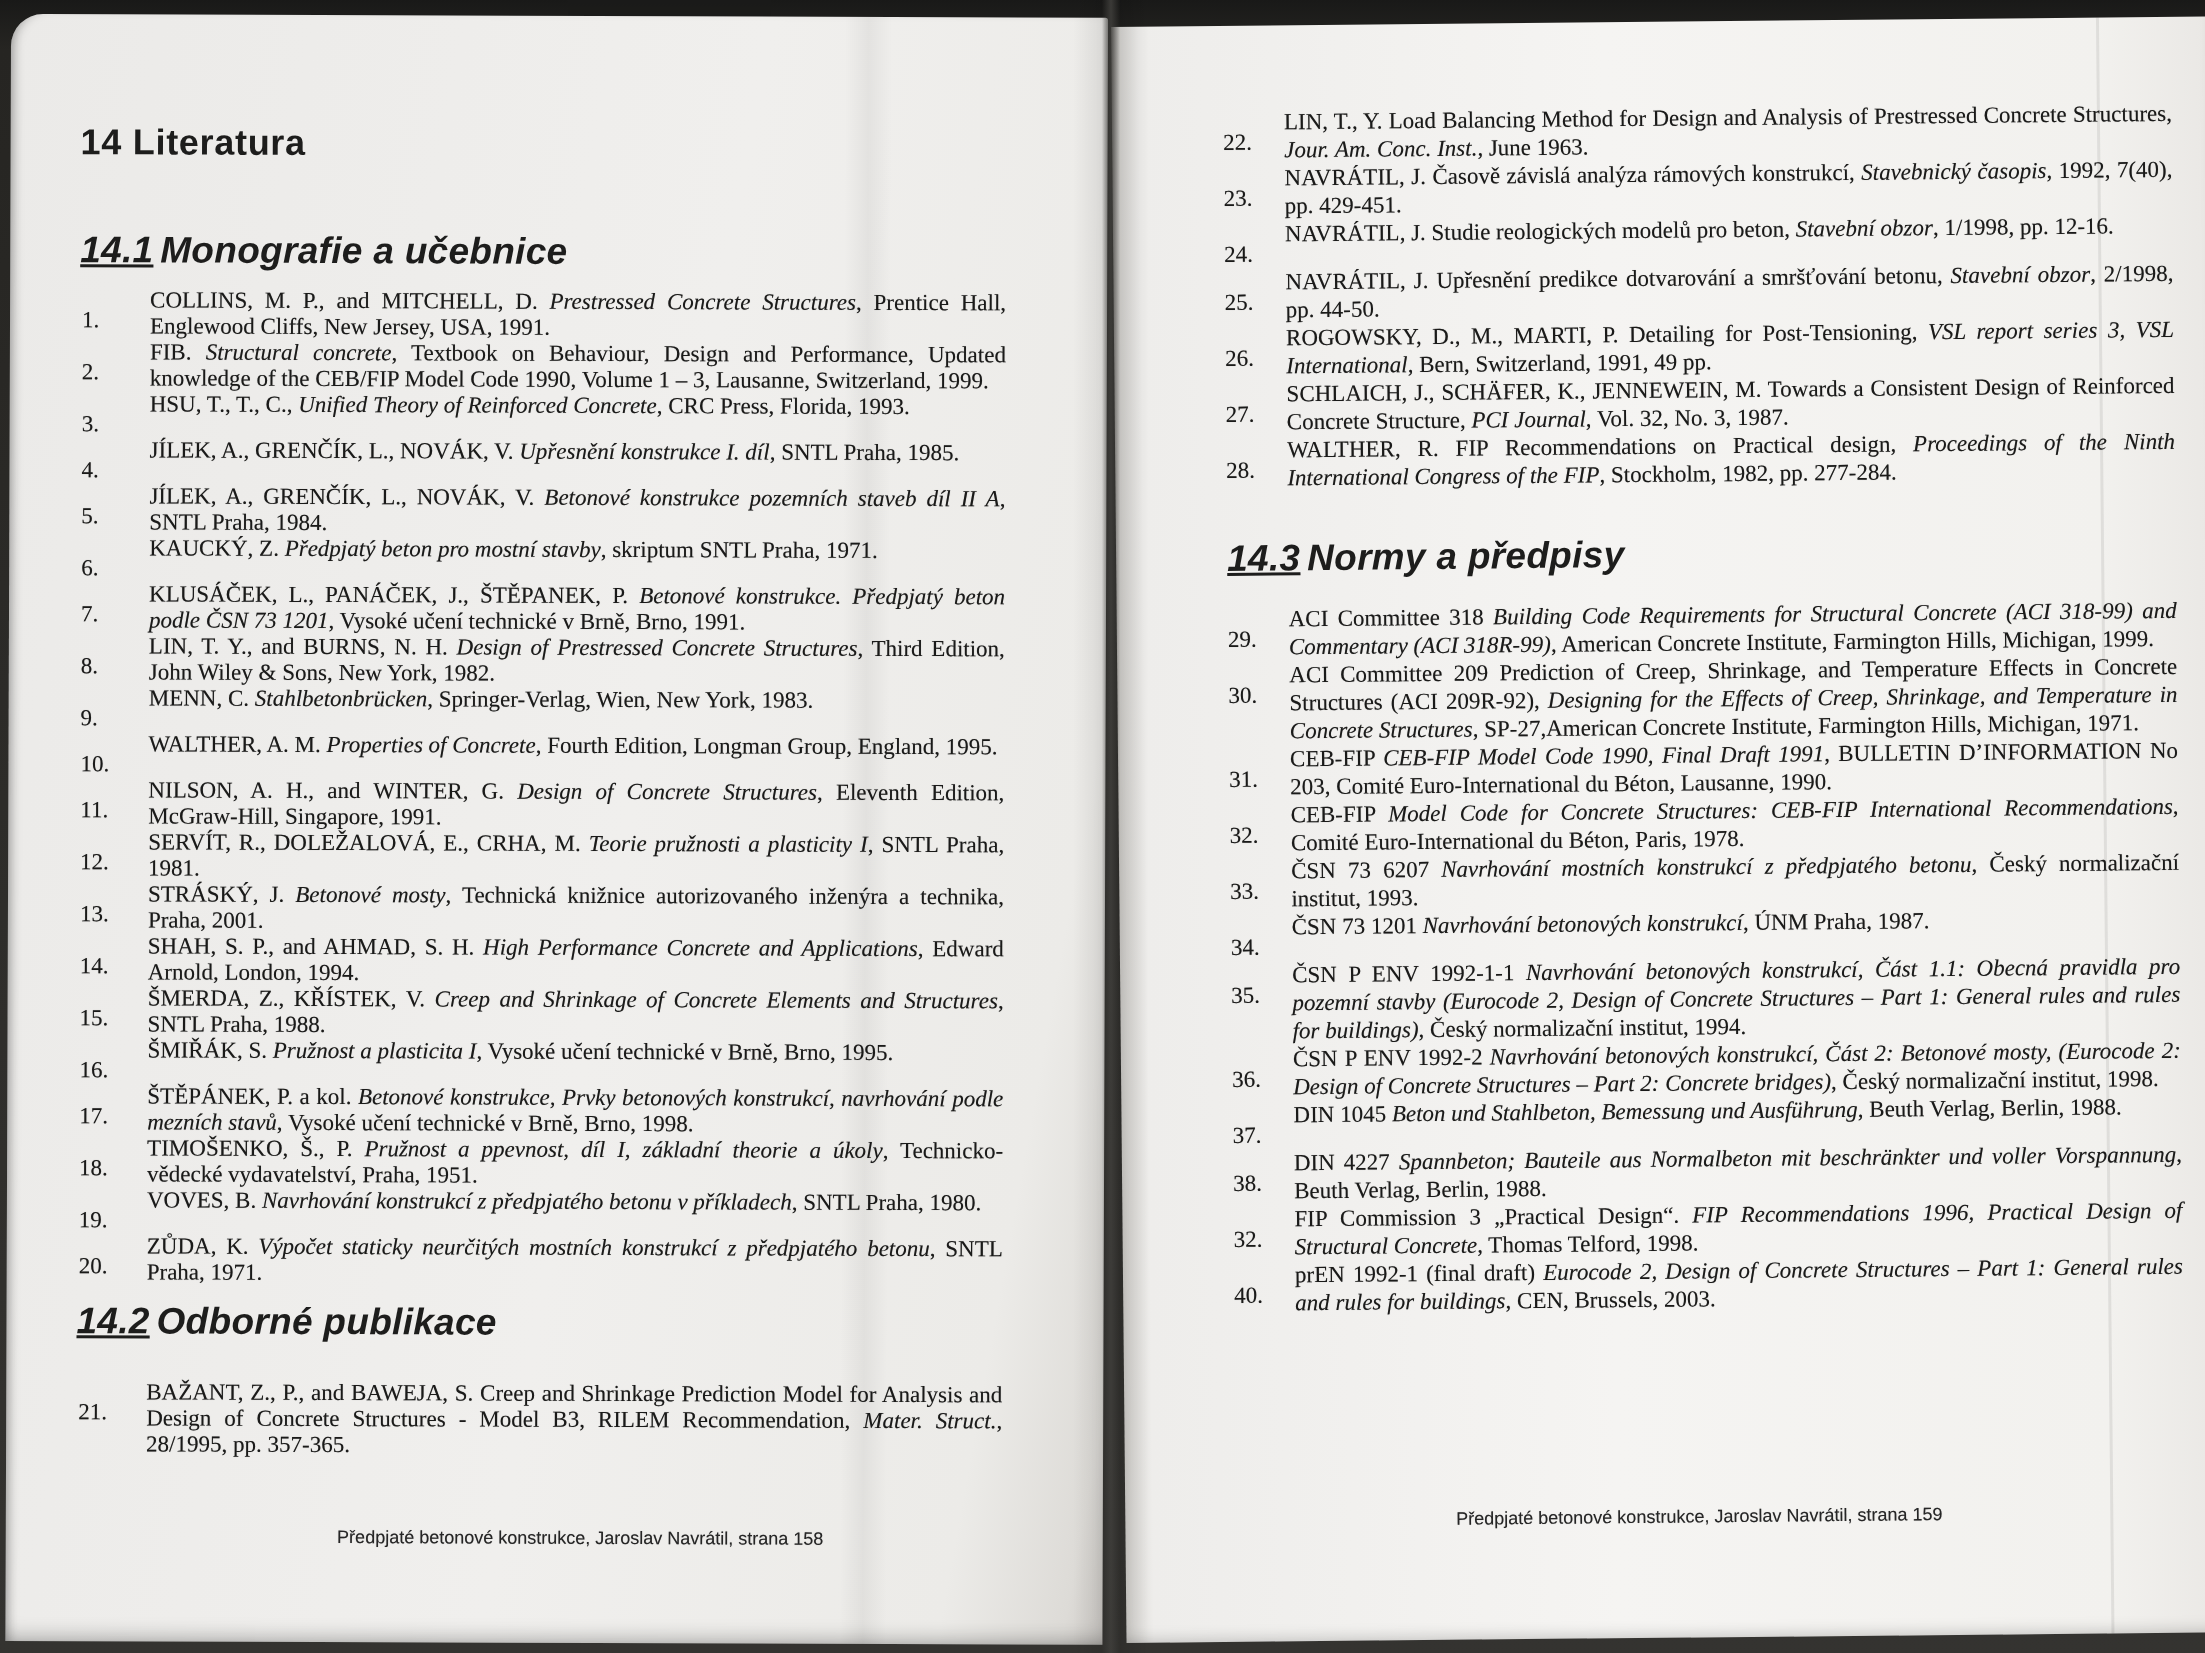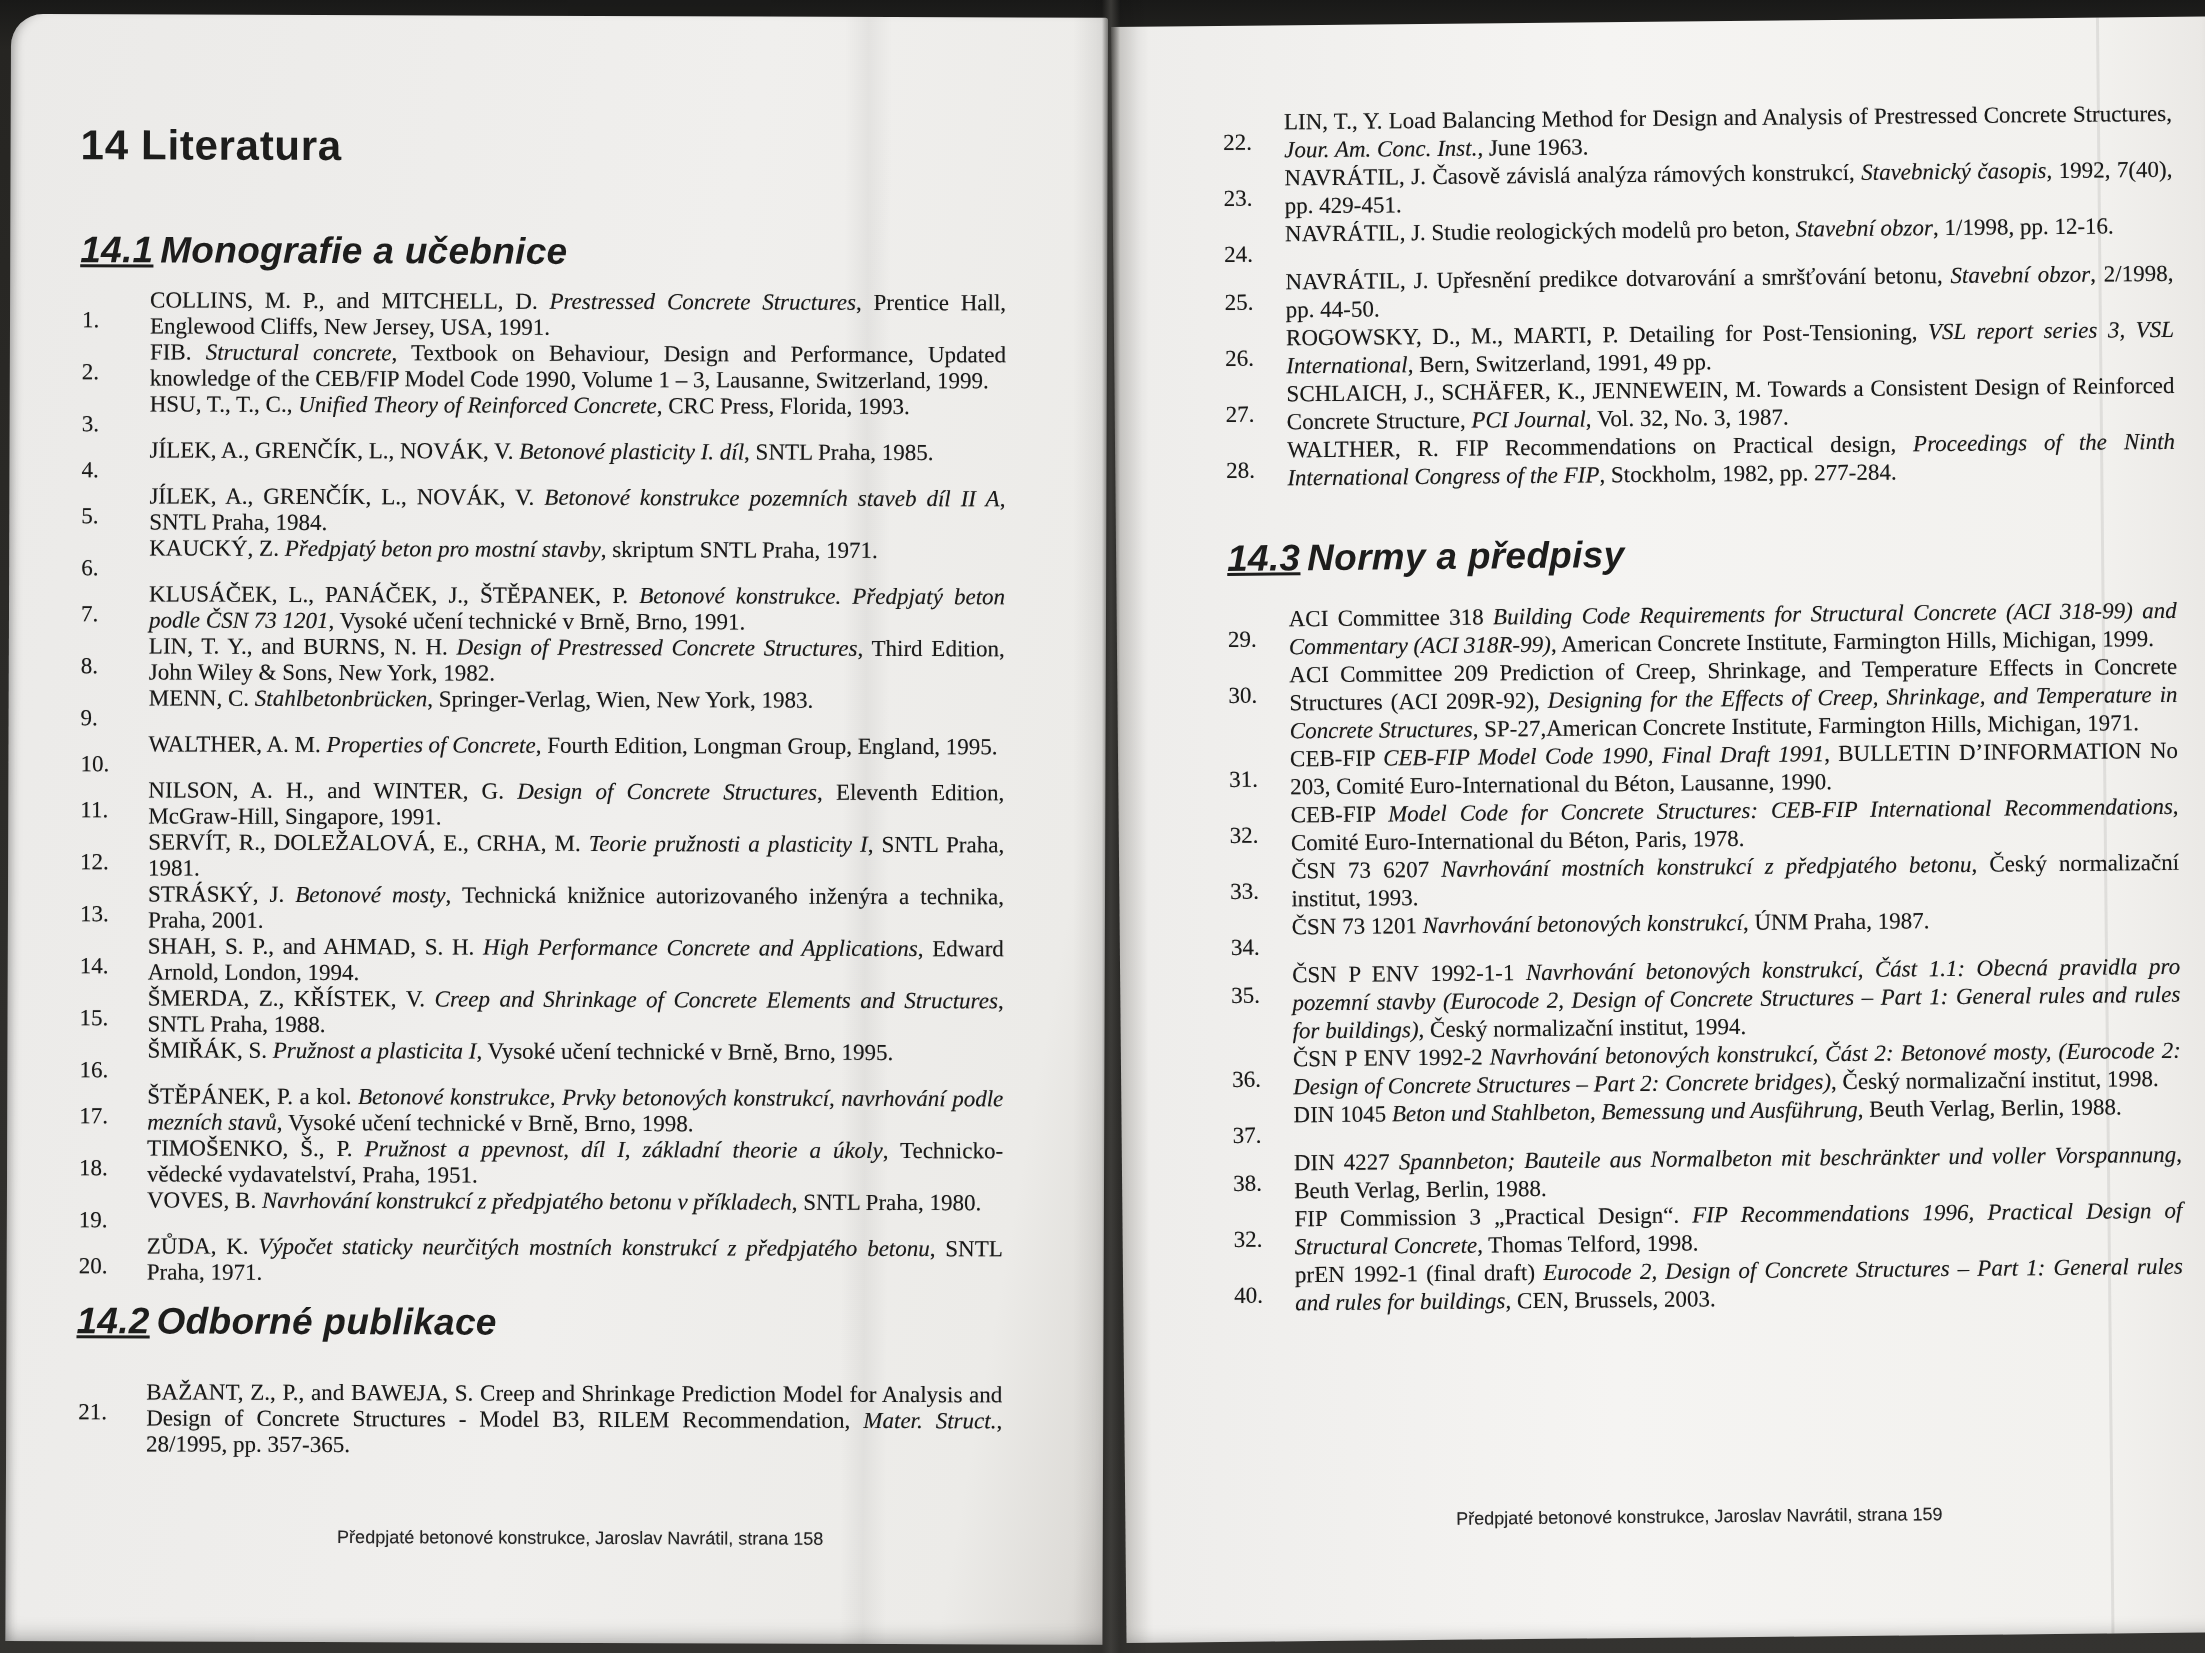--- a/index.html
+++ b/index.html
@@ -18,21 +18,21 @@
               background:linear-gradient(90deg,#d6d4d0 0%,#eeedeb 2.5%,#f5f4f2 45%,#f2f1ee 90%,#eae8e5 100%);
               transform:rotate(-0.55deg);transform-origin:0 0;
               box-shadow:inset 0 -10.8px 16px -9.5px rgba(0,0,0,.22);}
   .crease{position:absolute;top:0;bottom:0;width:47px;
           background:linear-gradient(90deg,rgba(0,0,0,0) 0%,rgba(0,0,0,.05) 50%,rgba(0,0,0,0) 100%);}
   .crease-left{left:834px;}
   .edge-line{position:absolute;top:0;bottom:0;right:107px;width:2.7px;background:rgba(0,0,0,.08);}
   .gutter{position:absolute;left:1073px;top:0;width:76px;height:1654px;pointer-events:none;
           background:linear-gradient(90deg,rgba(0,0,0,0) 0%,rgba(0,0,0,.08) 38%,rgba(62,61,58,.85) 49%,rgba(62,61,58,.85) 50.5%,rgba(0,0,0,.10) 62%,rgba(0,0,0,0) 100%);}
   h1,h2{margin:0;font-family:"Liberation Sans","DejaVu Sans",sans-serif;color:#1d1d1c;}
-  h1{font-size:42px;font-weight:bold;letter-spacing:0.7px;}
+  h1{font-size:36px;font-weight:bold;letter-spacing:0.7px;}
   h2{font-size:37px;font-weight:bold;font-style:italic;letter-spacing:0.3px;}
   h2 .sec-num{margin-right:6.8px;text-decoration:underline;}
   .abs{position:absolute;}
   ol{list-style:none;margin:0;padding:0;}
   .ref{display:flex;align-items:flex-start;font-size:23px;
        text-shadow:0 0 0.7px rgba(25,25,25,.45);}
   .page-left .ref{line-height:26px;}
   .page-right .ref{line-height:28px;}
   .num{flex:0 0 68px;margin-top:20px;}
   .page-right .num{flex:0 0 61px;}
@@ -75,21 +75,21 @@
         <li class="ref">
           <span class="num">2.</span>
           <span class="txt"><span>FIB. </span><span class="it">Structural concrete</span><span>, Textbook on Behaviour, Design and Performance, Updated knowledge of the CEB/FIP Model Code 1990, Volume 1 – 3, Lausanne, Switzerland, 1999.</span></span>
         </li>
         <li class="ref">
           <span class="num">3.</span>
           <span class="txt"><span>HSU, T., T., C., </span><span class="it">Unified Theory of Reinforced Concrete</span><span>, CRC Press, Florida, 1993.</span></span>
         </li>
         <li class="ref">
           <span class="num">4.</span>
-          <span class="txt"><span>JÍLEK, A., GRENČÍK, L., NOVÁK, V. </span><span class="it">Betonové plasticity I. díl</span><span>, SNTL Praha, 1985.</span></span>
+          <span class="txt"><span>JÍLEK, A., GRENČÍK, L., NOVÁK, V. </span><span class="it">Upřesnění konstrukce I. díl</span><span>, SNTL Praha, 1985.</span></span>
         </li>
         <li class="ref">
           <span class="num">5.</span>
           <span class="txt"><span>JÍLEK, A., GRENČÍK, L., NOVÁK, V. </span><span class="it">Betonové konstrukce pozemních staveb díl II A</span><span>, SNTL Praha, 1984.</span></span>
         </li>
         <li class="ref">
           <span class="num">6.</span>
           <span class="txt"><span>KAUCKÝ, Z. </span><span class="it">Předpjatý beton pro mostní stavby</span><span>, skriptum SNTL Praha, 1971.</span></span>
         </li>
         <li class="ref">

